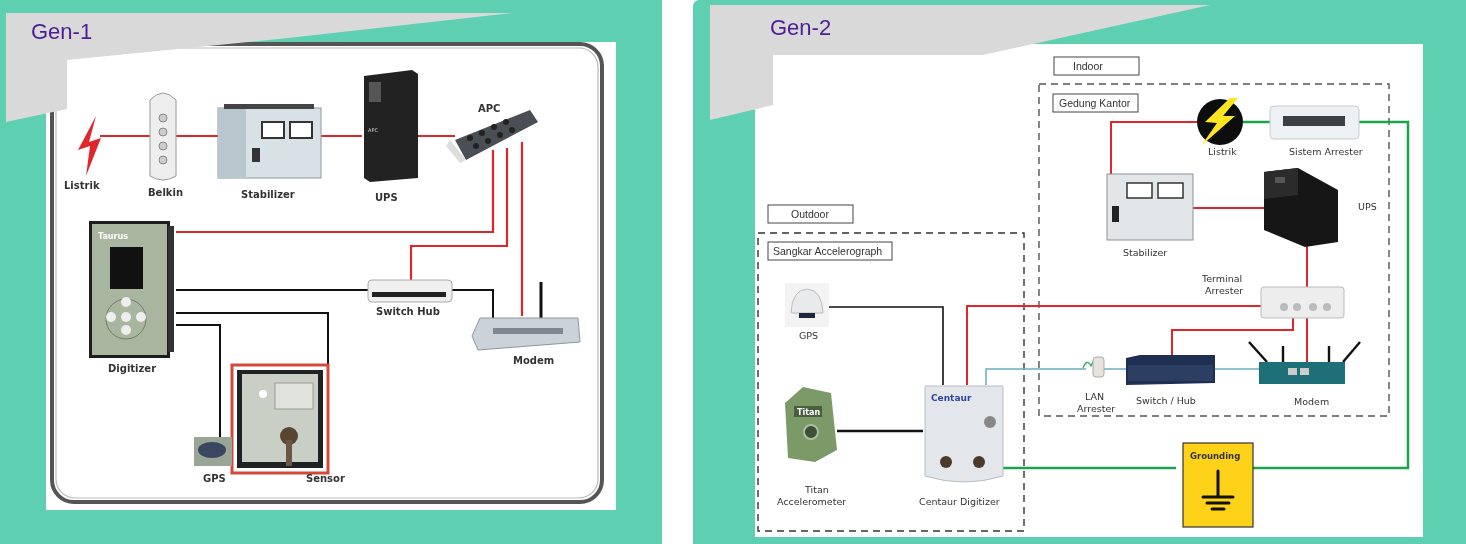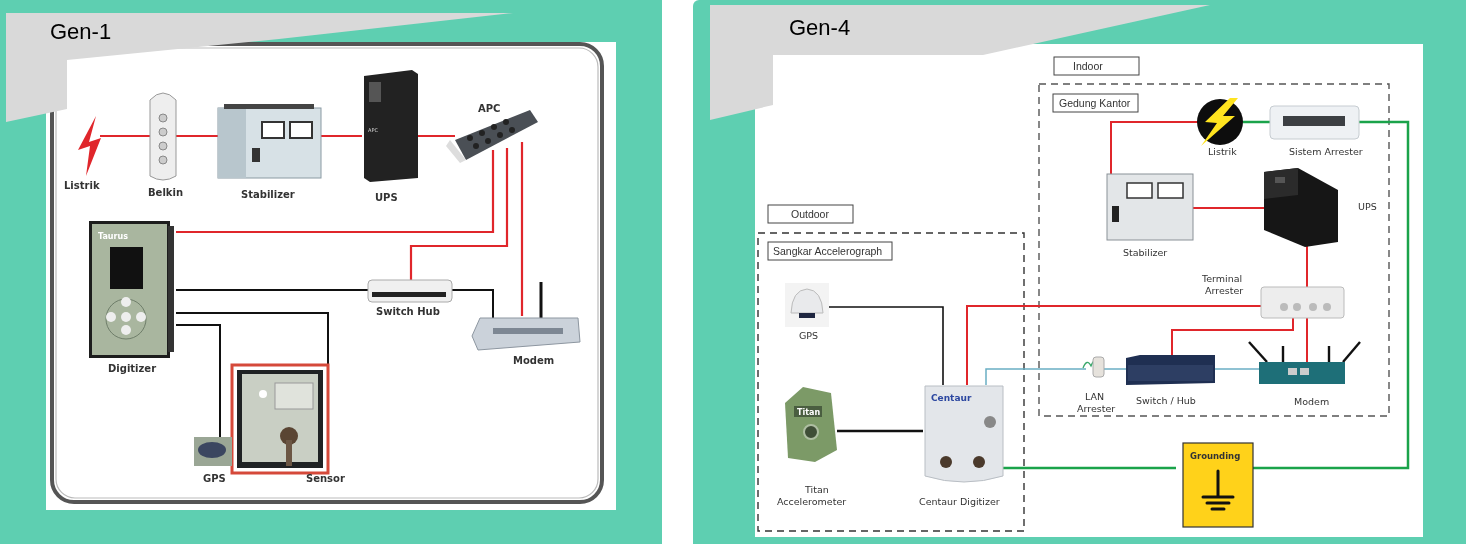--- a/index.html
+++ b/index.html
@@ -1,20 +1,20 @@
 <!DOCTYPE html>
 <html><head>
 <meta charset="utf-8">
 <style>
   html,body{margin:0;padding:0;}
   body{width:1466px;height:544px;background:#ffffff;position:relative;overflow:hidden;font-family:"Liberation Sans",sans-serif;}
   .panel{position:absolute;top:0;height:544px;background:#5ecfb1;}
   #panel-left{left:0;width:662px;}
   #panel-right{left:693px;width:773px;border-top-left-radius:6px;}
-  .banner-title{position:absolute;font-size:22px;color:#000000;font-family:"Liberation Sans",sans-serif;margin-left:19px;}
+  .banner-title{position:absolute;font-size:22px;color:#4c1d95;font-family:"Liberation Sans",sans-serif;}
   .canvas{position:absolute;background:#fff;}
   svg text{font-family:"DejaVu Sans",sans-serif;}
   .lbl-bold{font-weight:bold;font-size:10px;fill:#333;}
   .lbl{font-size:9.5px;fill:#333;}
   .box-lbl{font-size:10.5px;fill:#333;font-family:"Liberation Sans",sans-serif;}
 </style>
 </head>
 <body>
 
 <div class="panel" id="panel-left">
@@ -278,14 +278,14 @@
         <line x1="510" y1="497" x2="540" y2="497"></line>
         <line x1="514" y1="503" x2="536" y2="503"></line>
         <line x1="519" y1="509" x2="531" y2="509"></line>
       </g>
     </g>
   </svg>
 
   <svg width="520" height="130" style="position:absolute;left:0;top:0;">
     <polygon points="17,5 517,5 290,55 80,55 80,105 17,120" fill="#d9d9d9"></polygon>
   </svg>
-  <div class="banner-title" style="left:77px;top:15px;">Gen-4</div>
+  <div class="banner-title" style="left:77px;top:15px;">Gen-2</div>
 </div>
 
 </body></html>

